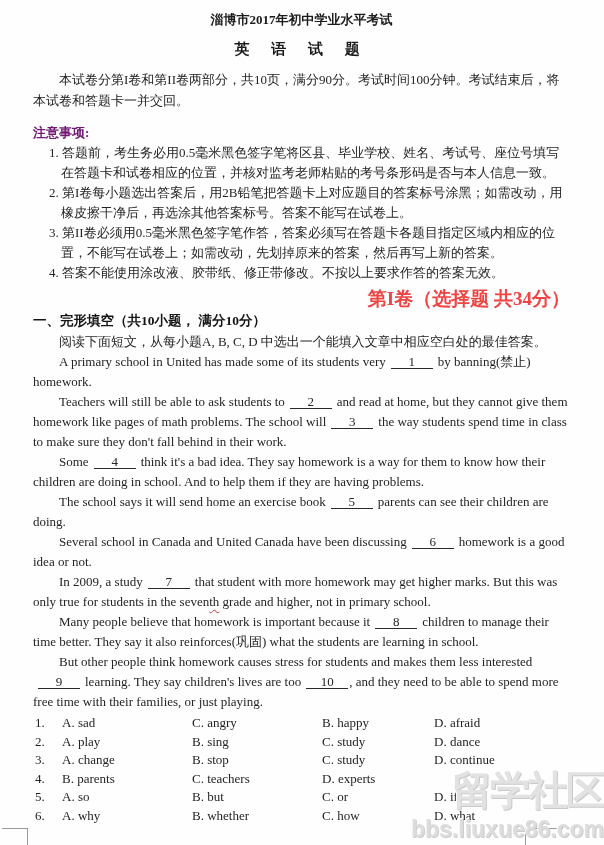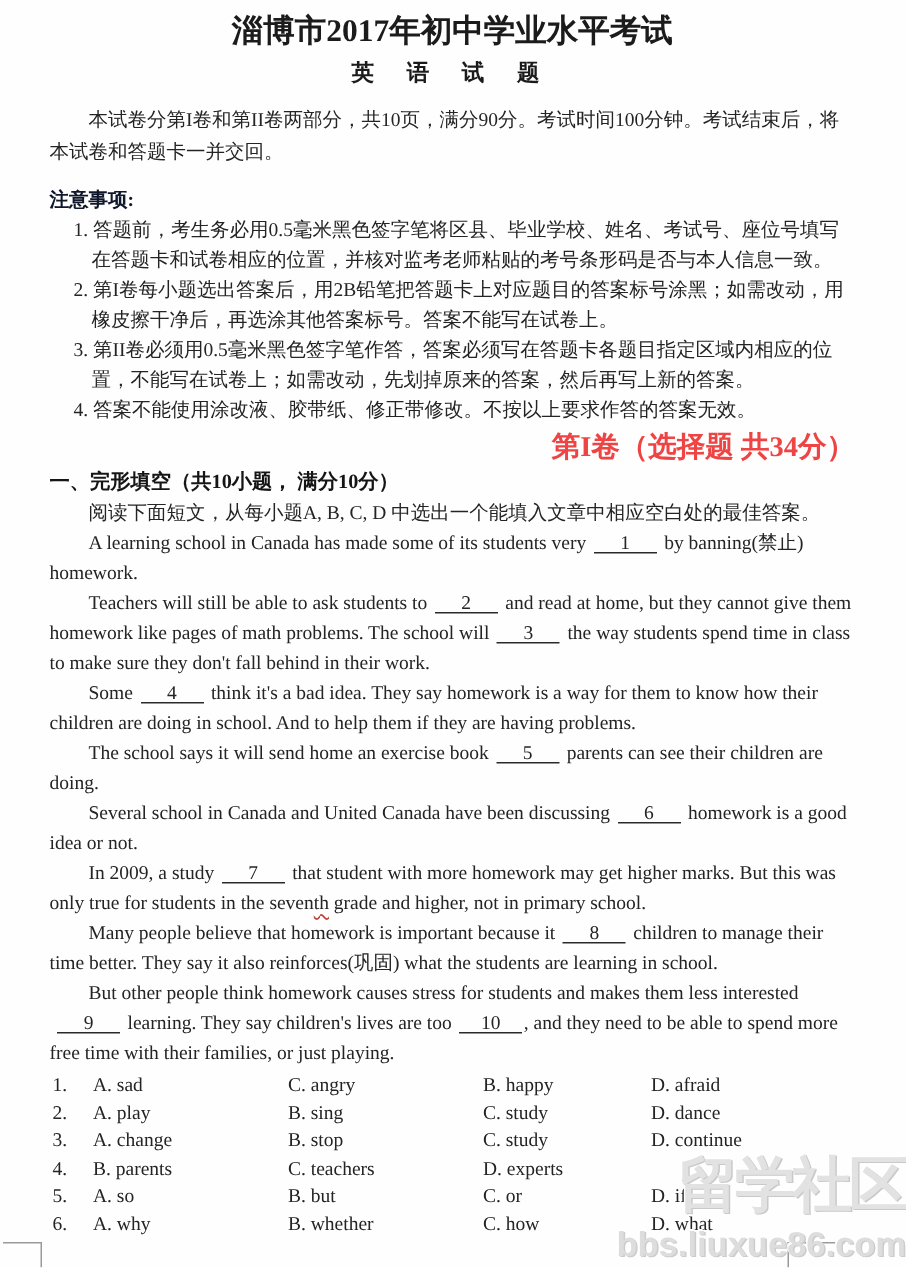--- a/index.html
+++ b/index.html
@@ -8,32 +8,32 @@
     width:604px;height:845px;
     margin:0 auto;
     background:#fefefe;
     overflow:hidden;
     font-family:"Liberation Serif","DejaVu Serif",serif;
     color:#242424;
     box-sizing:border-box;
     padding:6px 34px 0 33px;
   }
   .title{
-    text-align:center;font-weight:bold;font-size:21px;line-height:24px;
+    text-align:center;font-weight:bold;font-size:13px;line-height:24px;
     margin:2px 0 6px 0;color:#1b1b1b;
   }
   .subtitle{
     text-align:center;font-weight:bold;font-size:15px;line-height:22px;
     letter-spacing:9px;margin:0 0 9px 0;color:#1b1b1b;
   }
   .intro{
     font-size:13px;line-height:21px;text-indent:2em;margin:0 0 12px 0;
   }
   .notes-heading{
-    font-size:13px;font-weight:bold;line-height:20px;margin:0;color:#0f172a;
+    font-size:13px;font-weight:bold;line-height:20px;margin:0;color:#701a75;
   }
   .note-item{
     font-size:13px;line-height:20px;margin:0 0 0 16px;
     padding-left:12px;text-indent:-12px;
   }
   .section-header{
     text-align:right;font-weight:bold;font-size:19px;line-height:22px;
     margin:5px 0 0 0;color:#ef4444;
   }
   .cloze-heading{
@@ -103,21 +103,21 @@
     <div class="note-item">1. 答题前，考生务必用0.5毫米黑色签字笔将区县、毕业学校、姓名、考试号、座位号填写在答题卡和试卷相应的位置，并核对监考老师粘贴的考号条形码是否与本人信息一致。</div>
     <div class="note-item">2. 第I卷每小题选出答案后，用2B铅笔把答题卡上对应题目的答案标号涂黑；如需改动，用橡皮擦干净后，再选涂其他答案标号。答案不能写在试卷上。</div>
     <div class="note-item">3. 第II卷必须用0.5毫米黑色签字笔作答，答案必须写在答题卡各题目指定区域内相应的位置，不能写在试卷上；如需改动，先划掉原来的答案，然后再写上新的答案。</div>
     <div class="note-item">4. 答案不能使用涂改液、胶带纸、修正带修改。不按以上要求作答的答案无效。</div>
   </div>
 
   <div class="section-header">第I卷（选择题 共34分）</div>
   <div class="cloze-heading">一、完形填空（共10小题， 满分10分）</div>
   <p class="instruction">阅读下面短文，从每小题A, B, C, D 中选出一个能填入文章中相应空白处的最佳答案。</p>
 
-  <p class="en"><span>A learning school in Canada has made some of its students very</span><span class="blank">1</span><span>by banning(禁止) homework.</span></p>
+  <p class="en"><span>A primary school in United has made some of its students very</span><span class="blank">1</span><span>by banning(禁止) homework.</span></p>
 
   <p class="en"><span>Teachers will still be able to ask students to</span><span class="blank">2</span><span>and read at home, but they cannot give them homework like pages of math problems. The school will</span><span class="blank">3</span><span>the way students spend time in class to make sure they don't fall behind in their work.</span></p>
 
   <p class="en"><span>Some</span><span class="blank">4</span><span>think it's a bad idea. They say homework is a way for them to know how their children are doing in school. And to help them if they are having problems.</span></p>
 
   <p class="en"><span>The school says it will send home an exercise book</span><span class="blank">5</span><span>parents can see their children are doing.</span></p>
 
   <p class="en"><span>Several school in Canada and United Canada have been discussing</span><span class="blank">6</span><span>homework is a good idea or not.</span></p>
 
   <p class="en"><span>In 2009, a study</span><span class="blank">7</span><span>that student with more homework may get higher marks. But this was only true for students in the seven</span><span class="wavy">th</span><span> grade and higher, not in primary school.</span></p>

